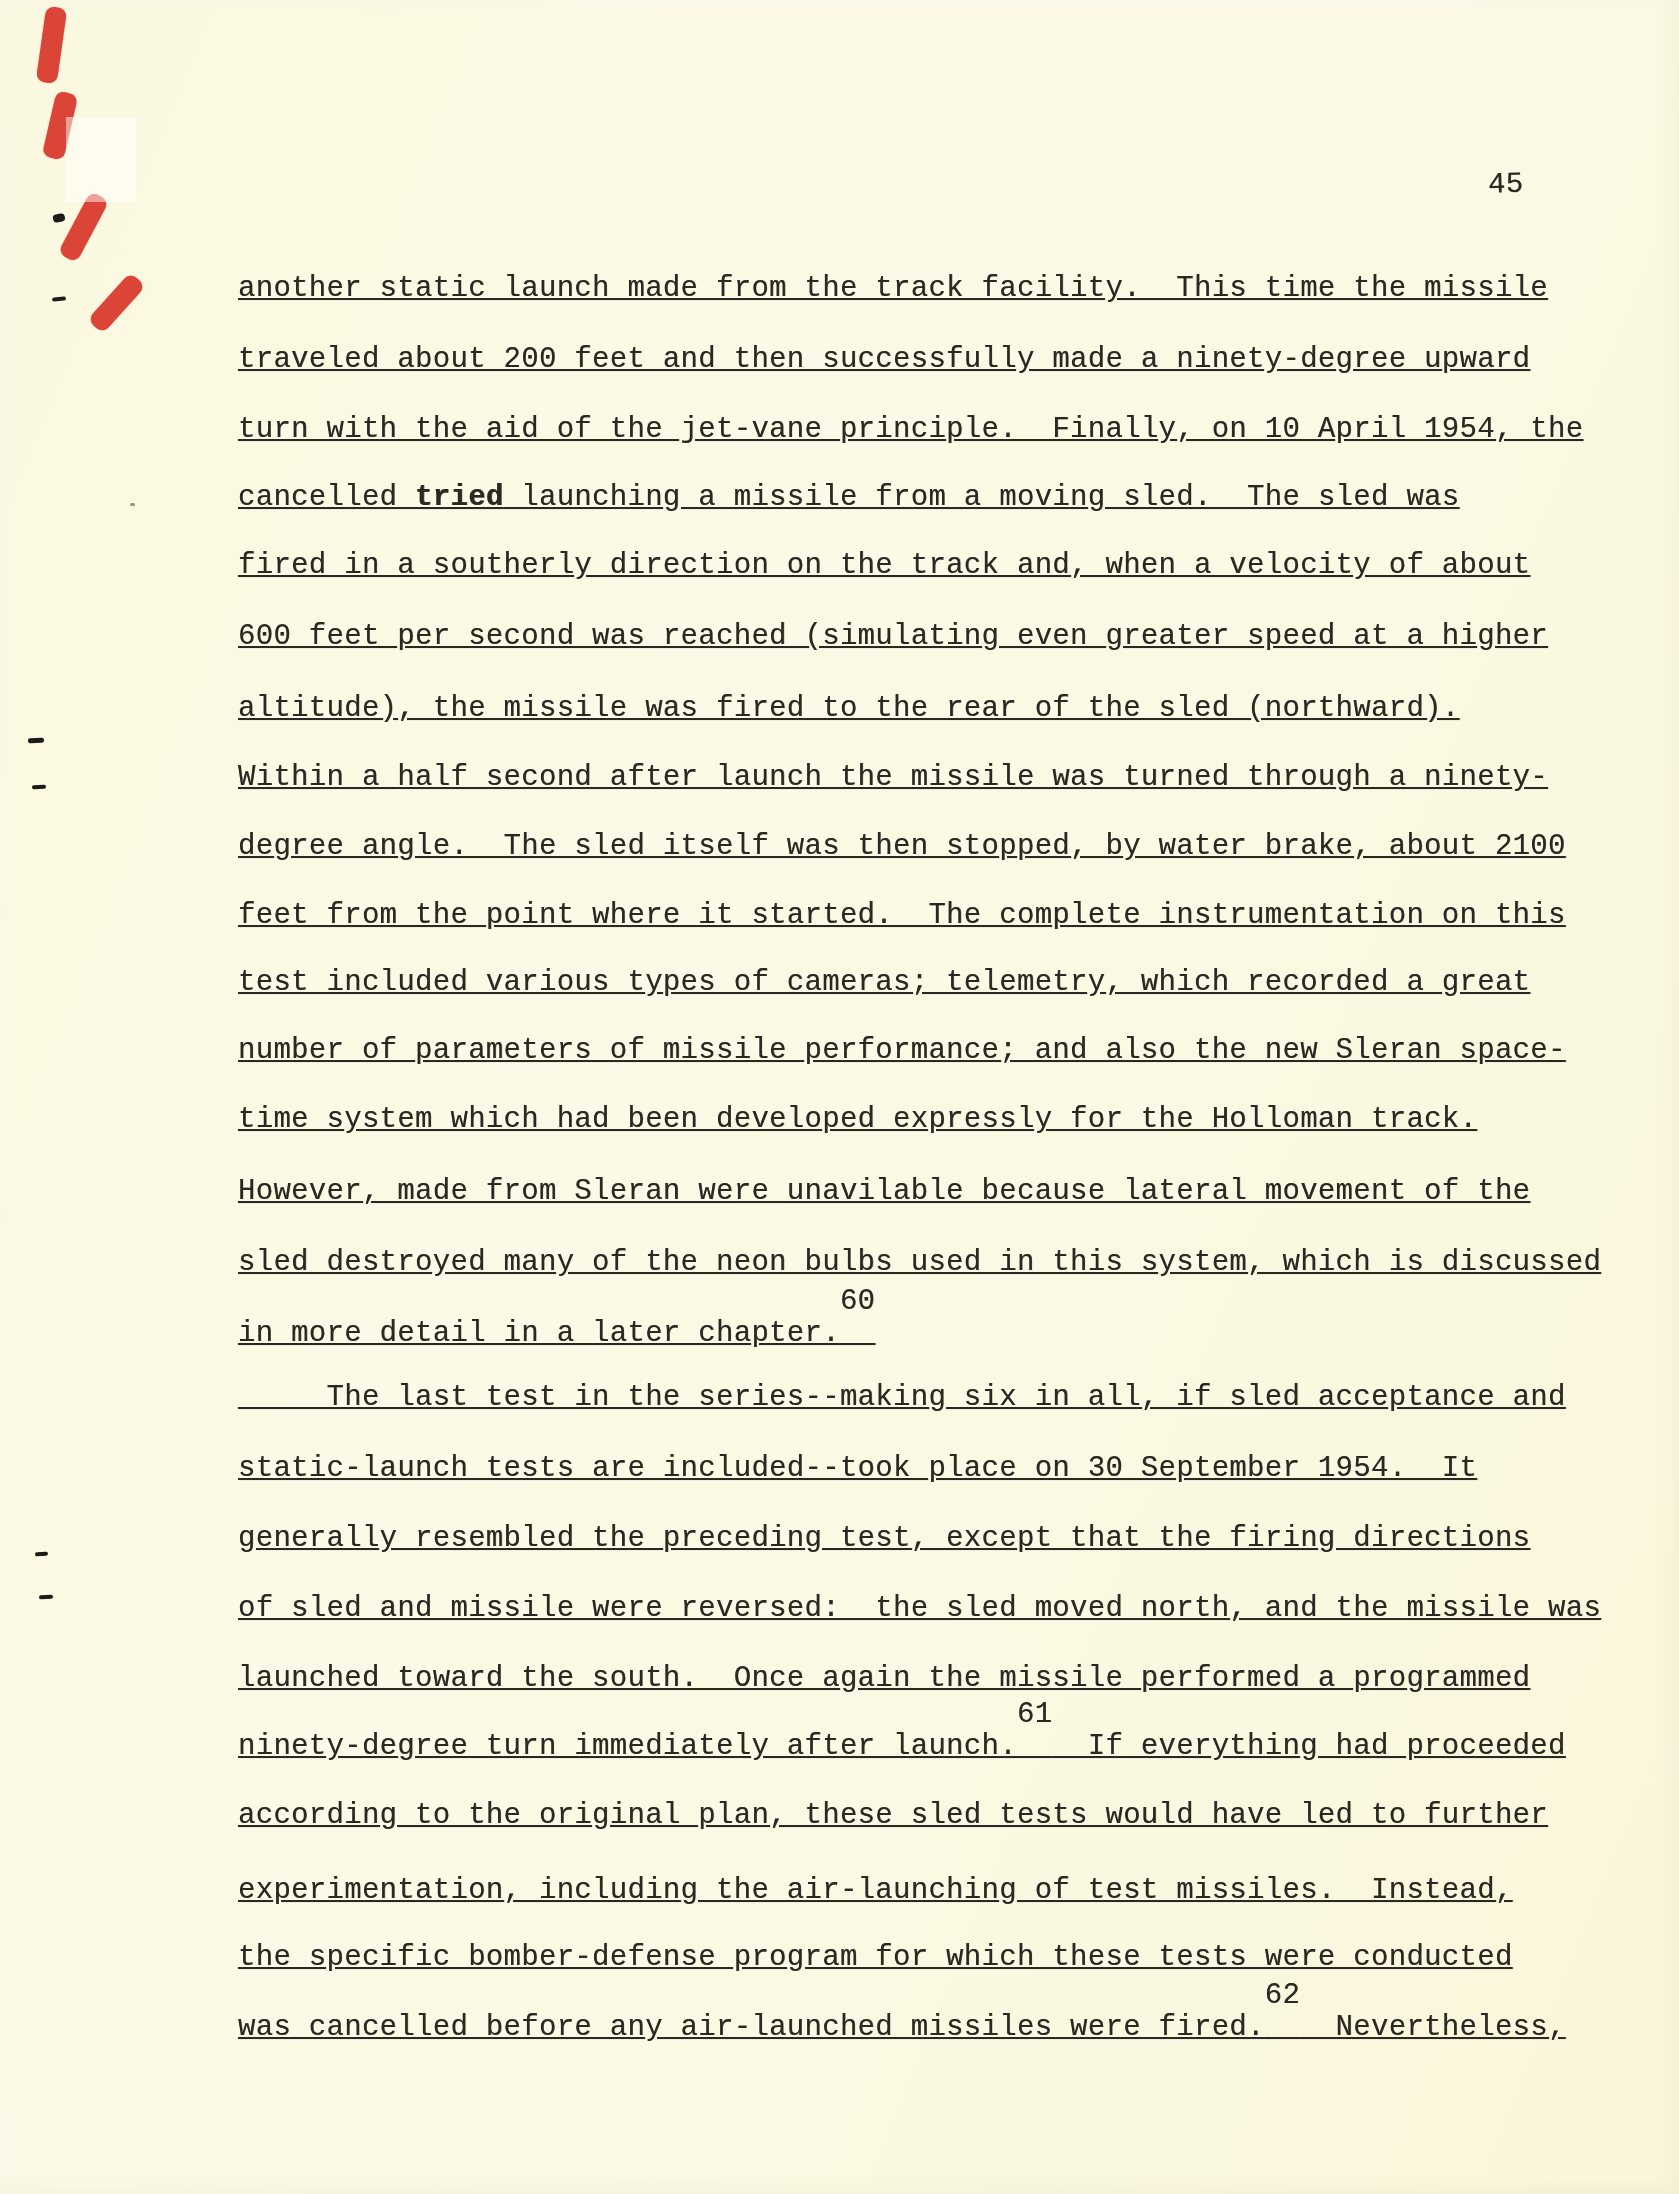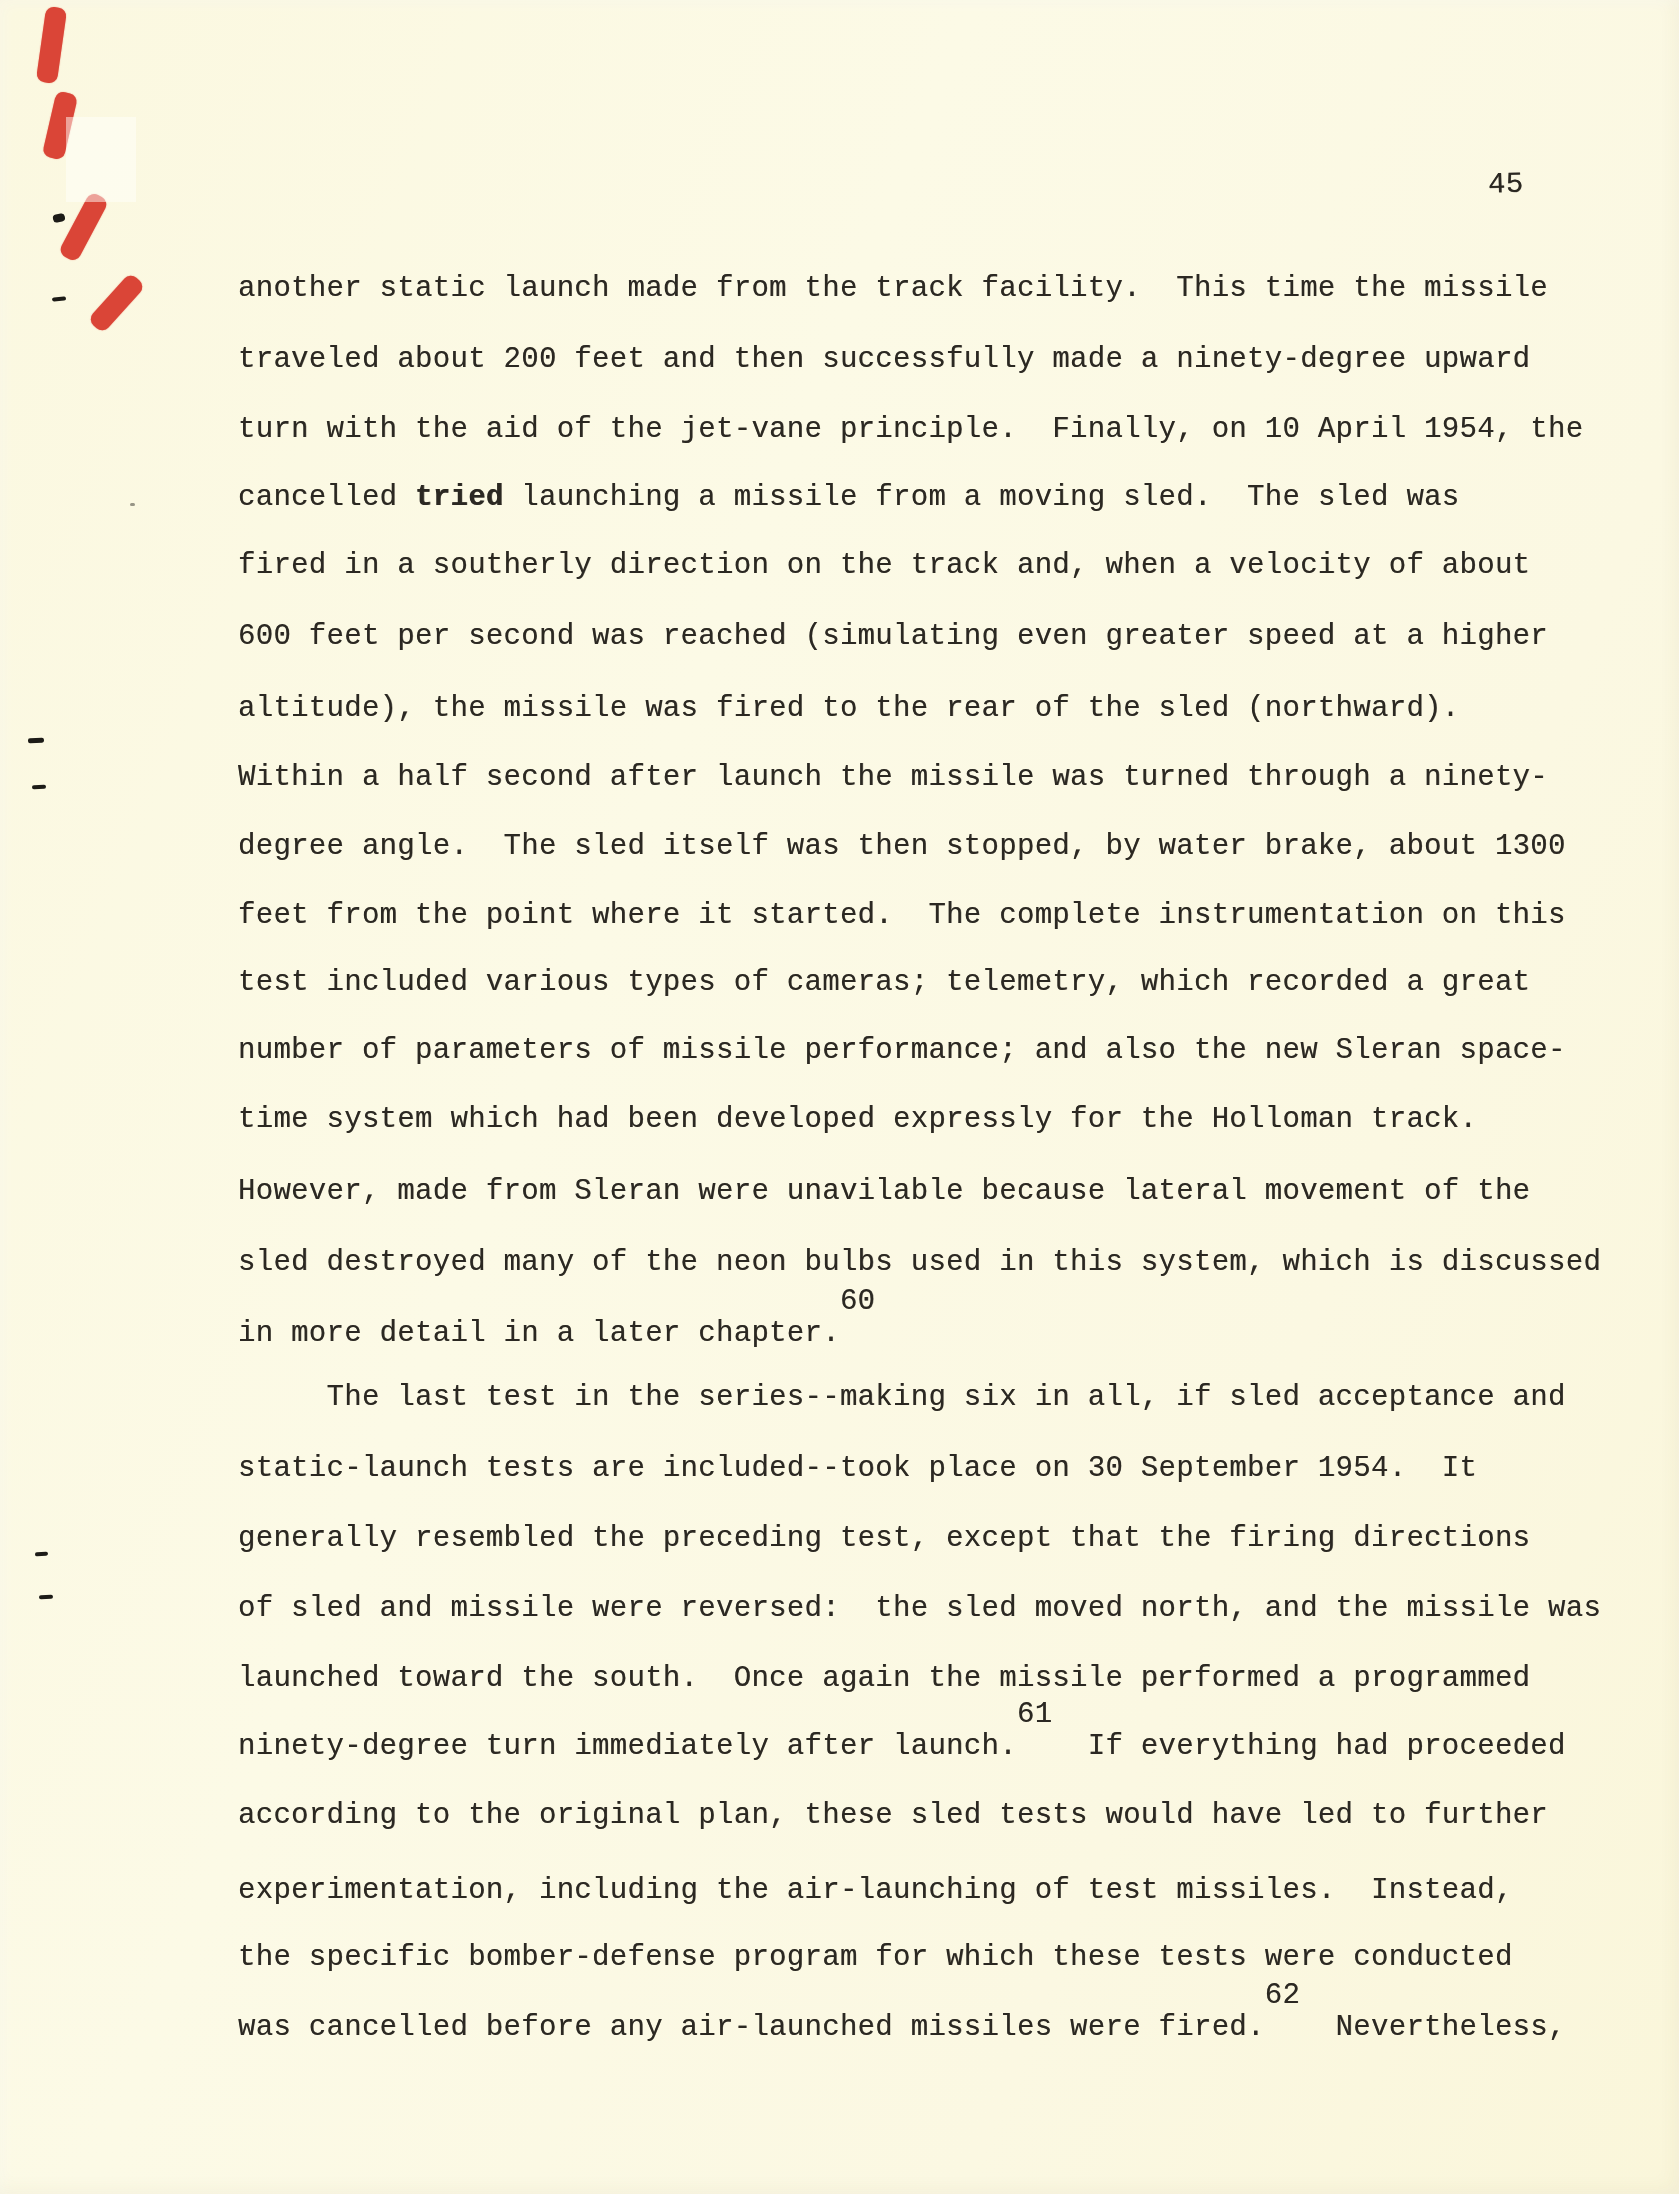--- a/index.html
+++ b/index.html
@@ -10,20 +10,21 @@
     box-shadow:inset -5.6px -4.2px 18px rgba(90,80,40,.05), inset 2.8px 2.8px 12.6px rgba(255,255,255,.35);
     overflow:hidden;
     font-family:"Liberation Mono","DejaVu Sans Mono",monospace;
     color:#2b2822;
   }
   .ln{
     position:absolute;left:238px;
     font-size:29px;letter-spacing:0.3px;line-height:1;
     white-space:pre;
     text-shadow:0.3px 0.1px 0 rgba(43,40,34,.55);
+    text-decoration:underline;
   }
   .ln .bold{font-weight:bold;text-shadow:0.6px 0.1px 0 rgba(43,40,34,.75);}
   .sup{position:relative;top:-32px;}
   .pagenum{
     position:absolute;left:1488px;top:168px;
     font-size:29px;letter-spacing:0.3px;
     text-shadow:0.4px 0.2px 0 rgba(43,40,34,.6);
     transform:rotate(-1.5deg);
   }
   .red{
@@ -57,21 +58,21 @@
 
   <div>
     <div class="ln" style="top:274px"><span>another static launch made from the track facility.  This time the missile</span></div>
     <div class="ln" style="top:345px"><span>traveled about 200 feet and then successfully made a ninety-degree upward</span></div>
     <div class="ln" style="top:415px"><span>turn with the aid of the jet-vane principle.  Finally, on 10 April 1954, the</span></div>
     <div class="ln" style="top:483px"><span>cancelled </span><span class="bold">tried</span><span> launching a missile from a moving sled.  The sled was</span></div>
     <div class="ln" style="top:551px"><span>fired in a southerly direction on the track and, when a velocity of about</span></div>
     <div class="ln" style="top:622px"><span>600 feet per second was reached (simulating even greater speed at a higher</span></div>
     <div class="ln" style="top:694px"><span>altitude), the missile was fired to the rear of the sled (northward).</span></div>
     <div class="ln" style="top:763px"><span>Within a half second after launch the missile was turned through a ninety-</span></div>
-    <div class="ln" style="top:832px"><span>degree angle.  The sled itself was then stopped, by water brake, about 1300</span></div>
+    <div class="ln" style="top:832px"><span>degree angle.  The sled itself was then stopped, by water brake, about 2100</span></div>
     <div class="ln" style="top:901px"><span>feet from the point where it started.  The complete instrumentation on this</span></div>
     <div class="ln" style="top:968px"><span>test included various types of cameras; telemetry, which recorded a great</span></div>
     <div class="ln" style="top:1036px"><span>number of parameters of missile performance; and also the new Sleran space-</span></div>
     <div class="ln" style="top:1105px"><span>time system which had been developed expressly for the Holloman track.</span></div>
     <div class="ln" style="top:1177px"><span>However, made from Sleran were unavilable because lateral movement of the</span></div>
     <div class="ln" style="top:1248px"><span>sled destroyed many of the neon bulbs used in this system, which is discussed</span></div>
     <div class="ln" style="top:1319px"><span>in more detail in a later chapter.</span><span class="sup">60</span></div>
     <div class="ln" style="top:1383px"><span>     The last test in the series--making six in all, if sled acceptance and</span></div>
     <div class="ln" style="top:1454px"><span>static-launch tests are included--took place on 30 September 1954.  It</span></div>
     <div class="ln" style="top:1524px"><span>generally resembled the preceding test, except that the firing directions</span></div>

